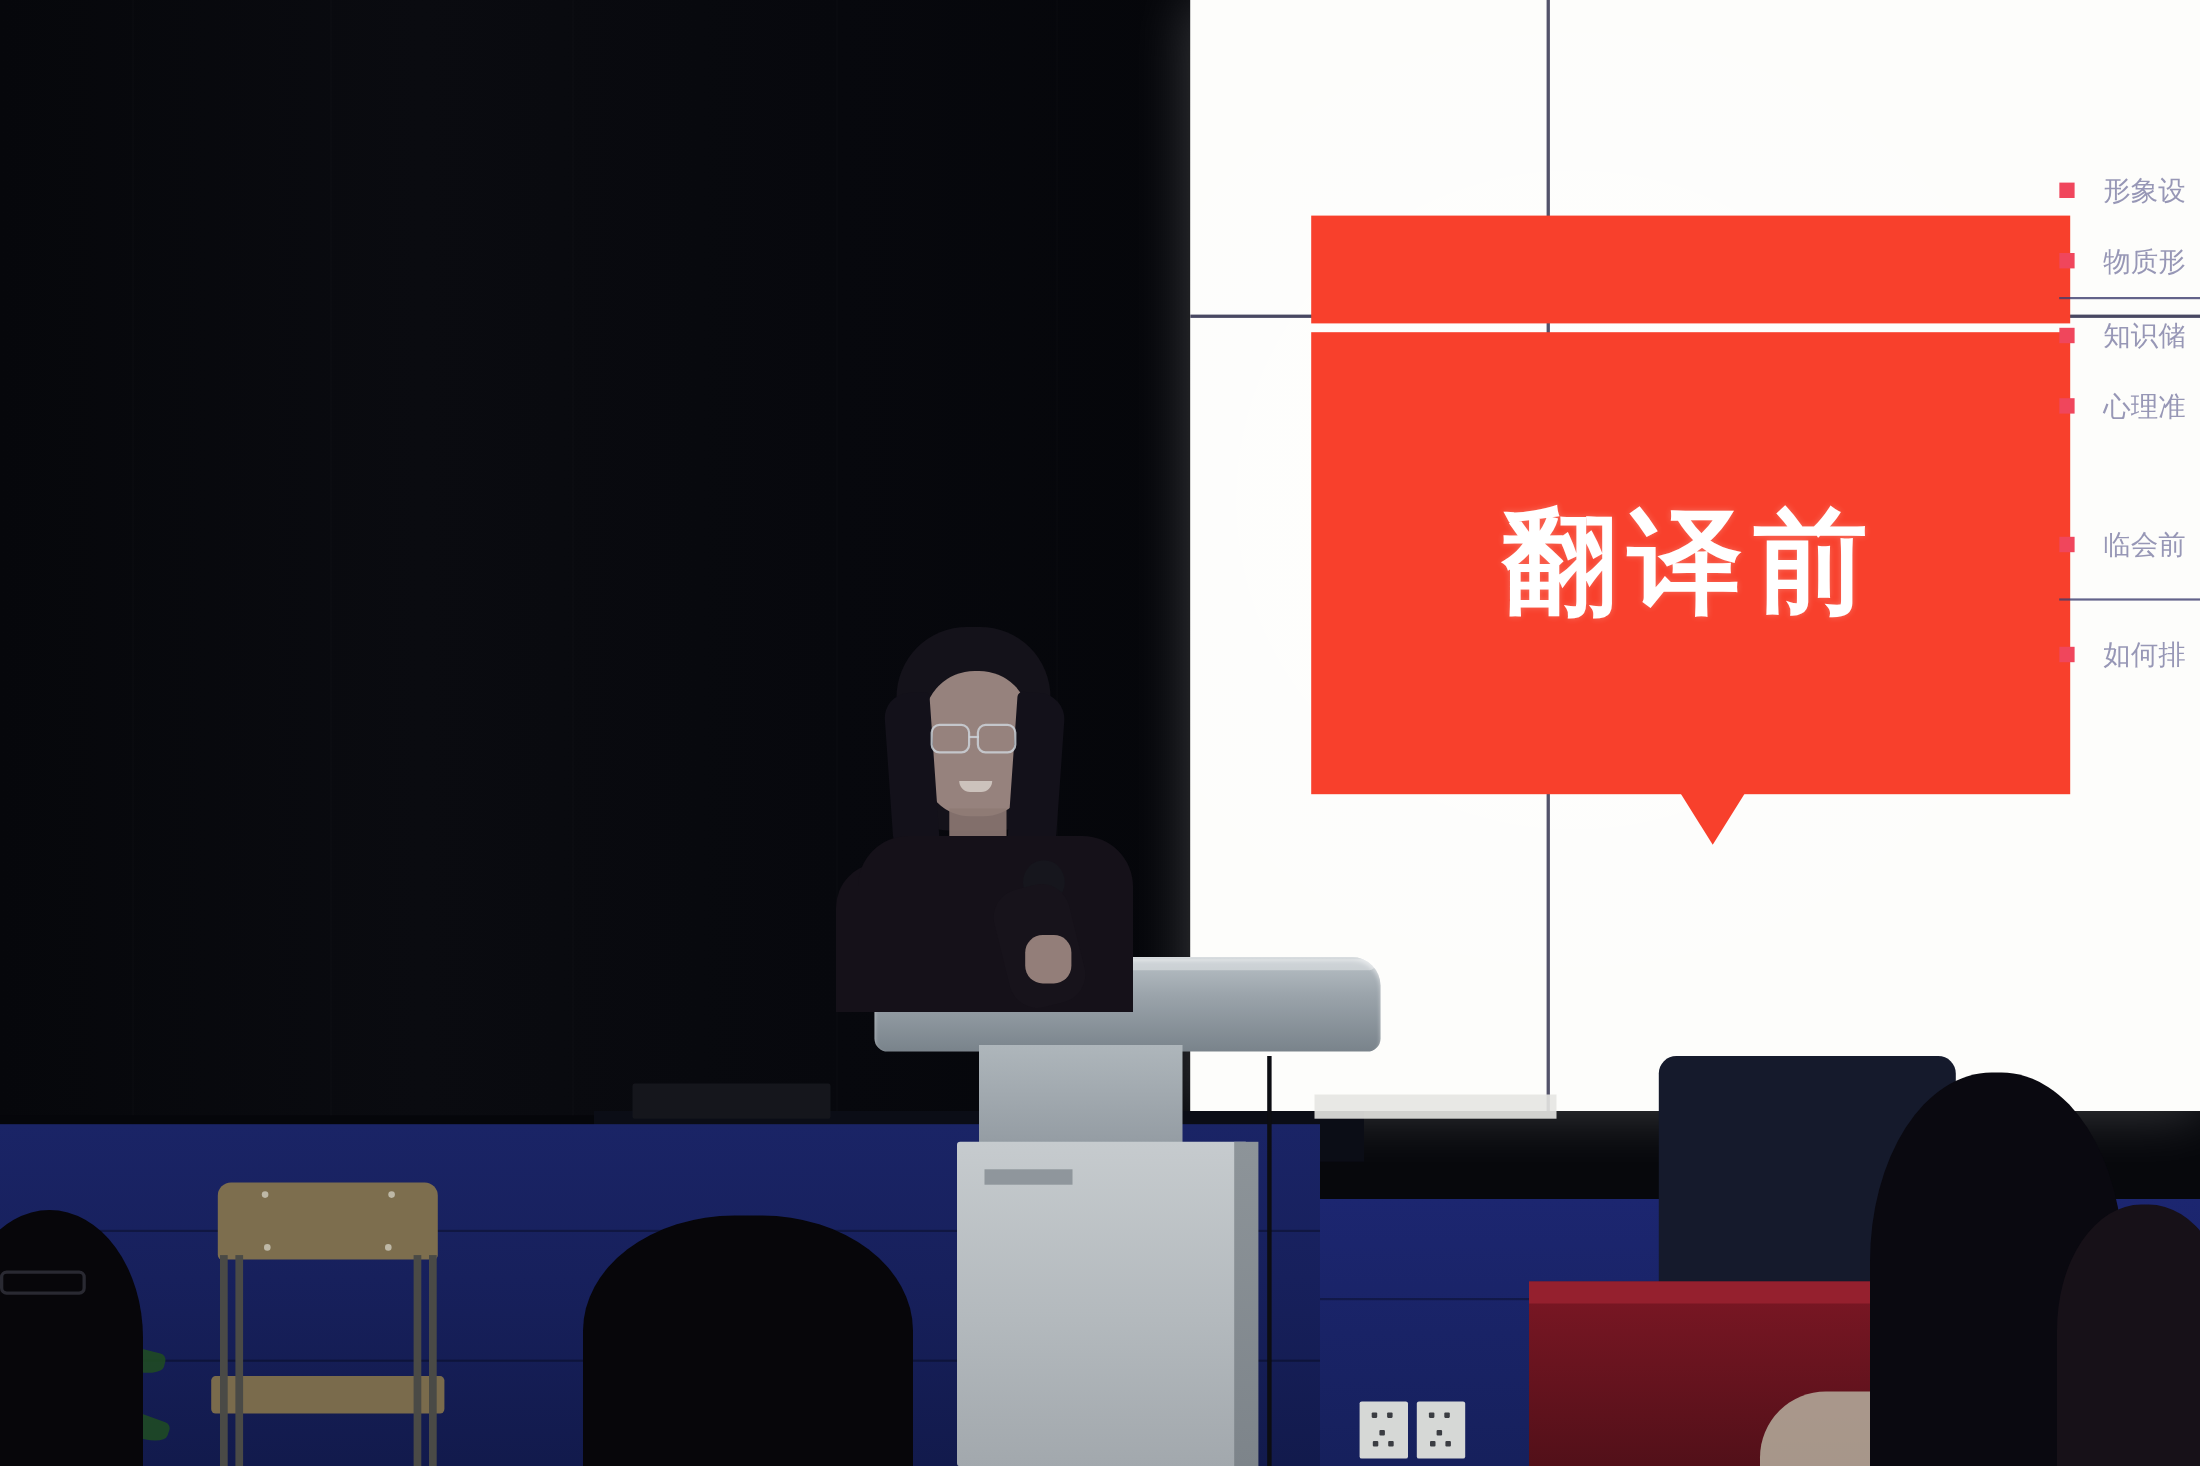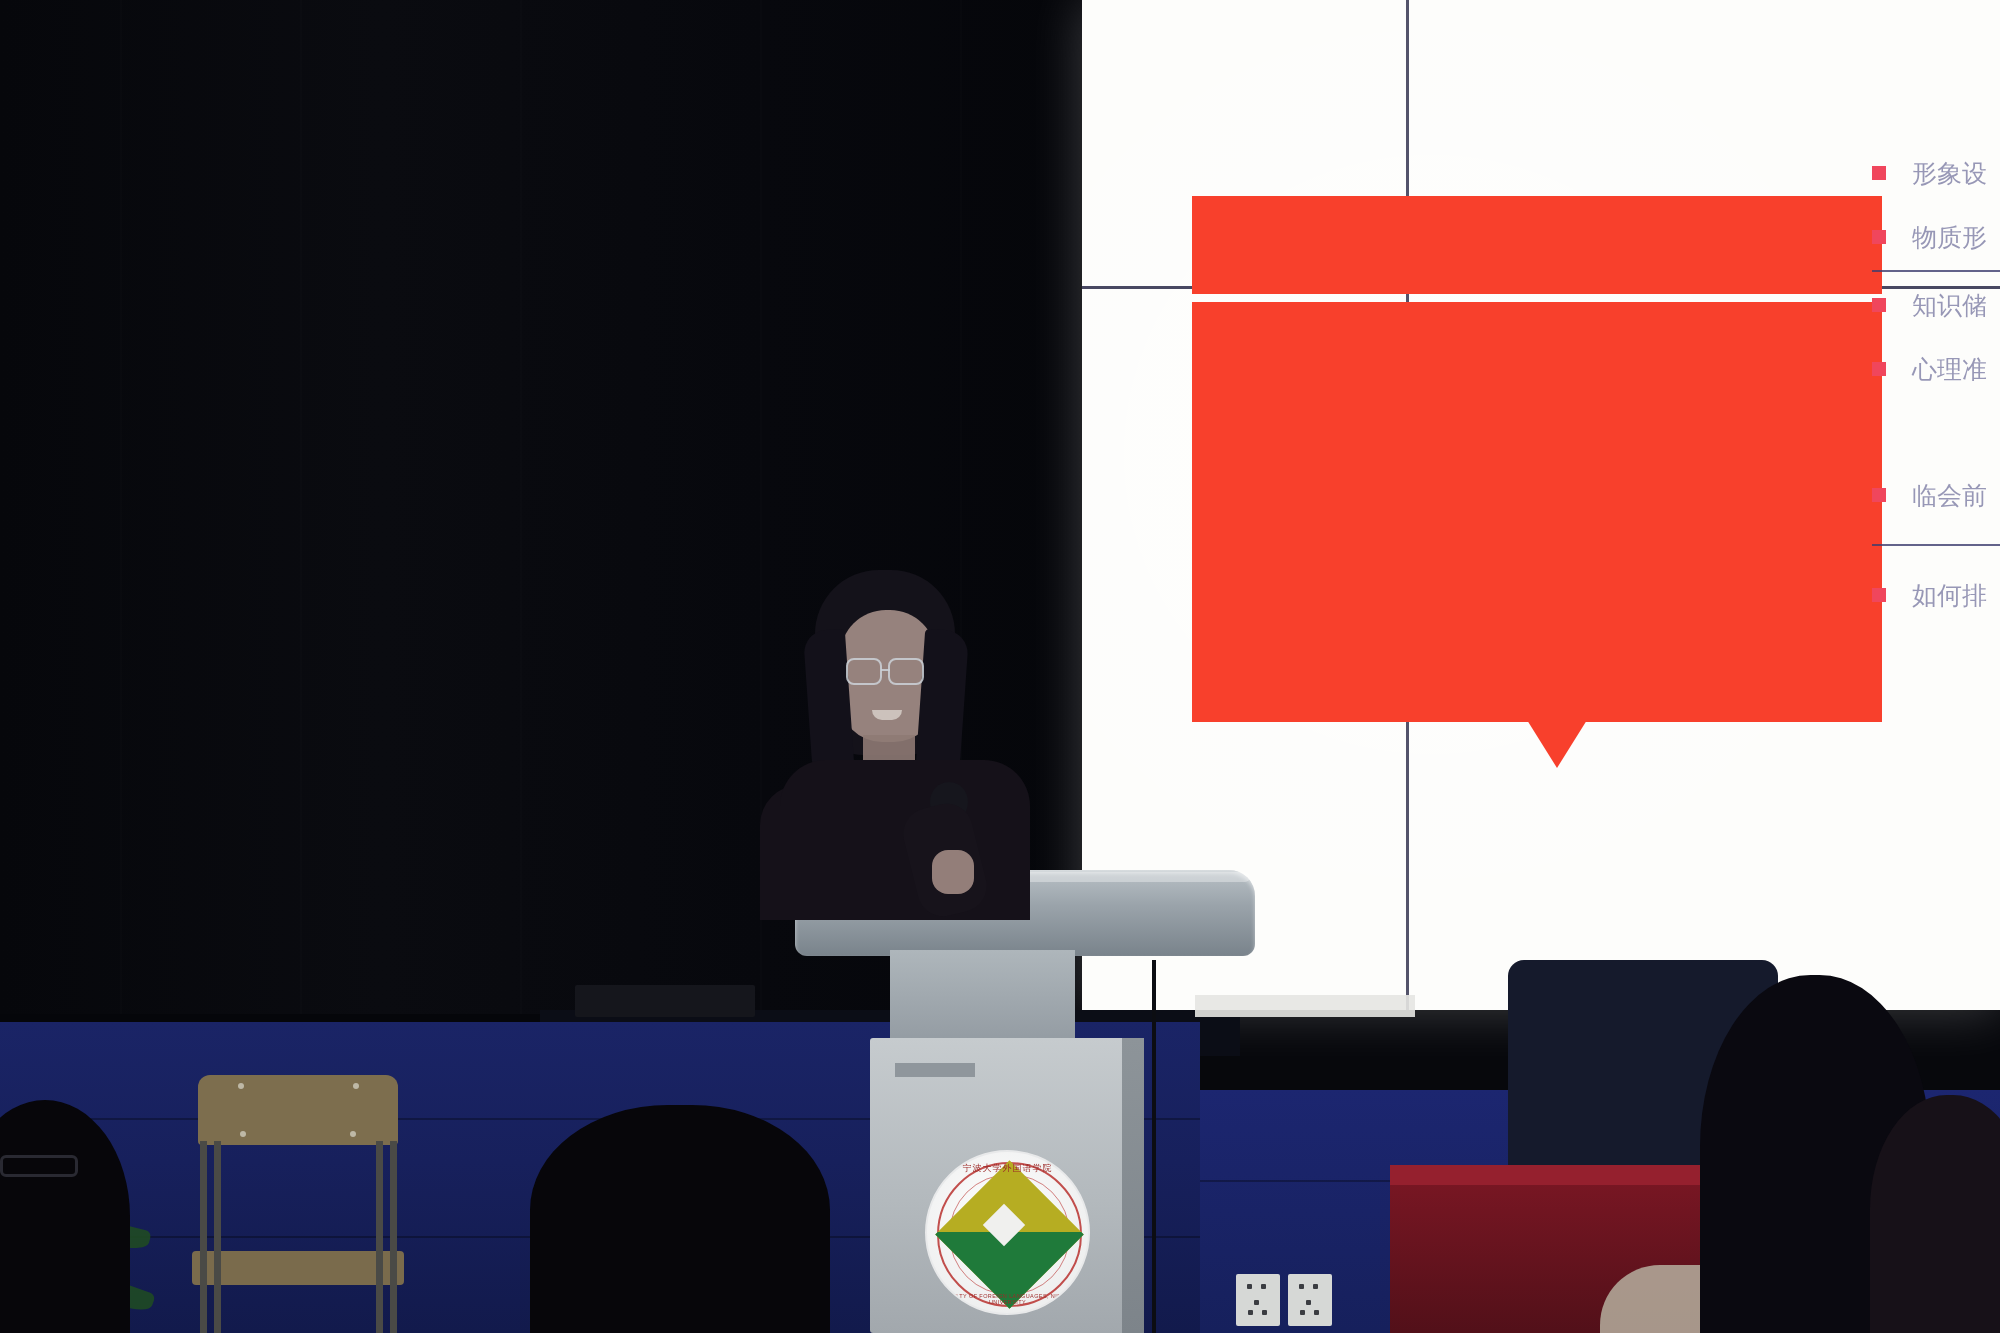--- a/index.html
+++ b/index.html
@@ -370,20 +370,21 @@
   <div class="screen">
     <div class="screen-glow"></div>
 
     <div class="seam-h" style="top:286px"></div>
     <div class="seam-v" style="left:324px"></div>
 
     <div class="slide">
       <div class="red-bar"></div>
       <div class="red-card"></div>
       <div class="red-tail"></div>
+      <div class="red-title">翻译前</div>
 
       <div class="bullets">
         <div class="spacer-sm"></div>
         <div class="bullet-row">
           <span class="bullet-sq"></span>
           <span class="bullet-text">形象设</span>
         </div>
         <div class="spacer-md"></div>
         <div class="bullet-row">
           <span class="bullet-sq"></span>
@@ -471,29 +472,20 @@
   <div class="red-table-top"></div>
 
   <div class="podium-top"></div>
   <div class="podium-top-edge"></div>
   <div class="podium-neck"></div>
   <div class="podium-body"></div>
   <div class="podium-side"></div>
   <div class="podium-plate"></div>
   <div class="cable" style="left:1152px;top:960px;height:375px"></div>
 
-  <div class="podium-logo">
-    <div class="logo-ring"></div>
-    <div class="logo-ring2"></div>
-    <div class="logo-diamond"></div>
-    <div class="logo-diamond-green"></div>
-    <div class="logo-notch"></div>
-    <div class="logo-cn">宁波大学外国语学院</div>
-    <div class="logo-en">FACULTY OF FOREIGN LANGUAGES, NINGBO UNIVERSITY</div>
-  </div>
 
   <div class="speaker">
     <div class="sp-hair"></div>
     <div class="sp-face"></div>
     <div class="sp-hair-l"></div>
     <div class="sp-hair-r"></div>
     <div class="sp-glass-l"></div>
     <div class="sp-glass-r"></div>
     <div class="sp-bridge"></div>
     <div class="sp-mouth"></div>

